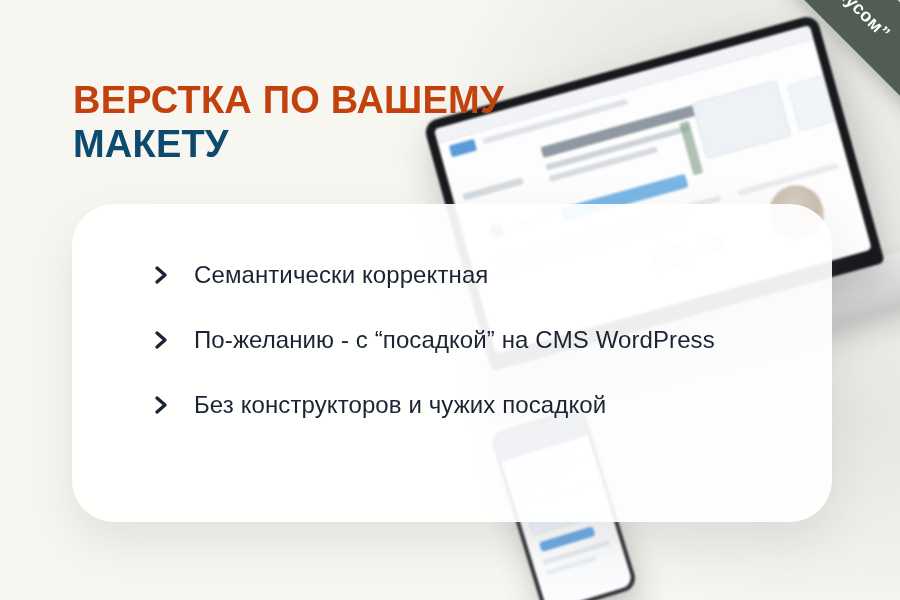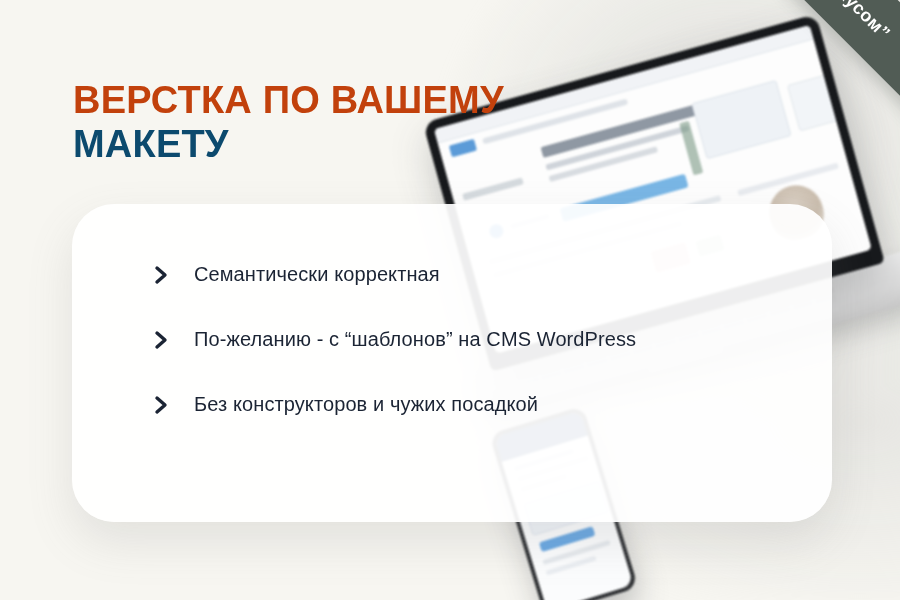--- a/index.html
+++ b/index.html
@@ -253,21 +253,21 @@
     align-items:center;
     height:65px;
   }
   .chevron-icon {
     width:22px; height:22px;
     flex:0 0 22px;
     margin-right:22px;
     display:block;
   }
   .feature-label {
-    font-size:20px;
+    font-size:24px;
     color:#1b2434;
     letter-spacing:.1px;
     white-space:nowrap;
     font-family:"Liberation Sans", sans-serif;
   }
 </style>
 </head>
 <body>
 
 <div class="canvas">
@@ -399,21 +399,21 @@
         <span class="feature-label">Семантически корректная</span>
       </li>
 
 
       <li class="feature-item">
         <span class="chevron-icon">
           <svg viewBox="0 0 22 22" width="22" height="22" aria-hidden="true">
             <path d="M7 4 L15 11 L7 18" fill="none" stroke="#1b2434" stroke-width="3.4" stroke-linecap="round" stroke-linejoin="round"></path>
           </svg>
         </span>
-        <span class="feature-label">По-желанию - с “шаблонов” на CMS WordPress</span>
+        <span class="feature-label">По-желанию - с “посадкой” на CMS WordPress</span>
       </li>
 
       <li class="feature-item">
         <span class="chevron-icon">
           <svg viewBox="0 0 22 22" width="22" height="22" aria-hidden="true">
             <path d="M7 4 L15 11 L7 18" fill="none" stroke="#1b2434" stroke-width="3.4" stroke-linecap="round" stroke-linejoin="round"></path>
           </svg>
         </span>
         <span class="feature-label">Без конструкторов и чужих посадкой</span>
       </li>

